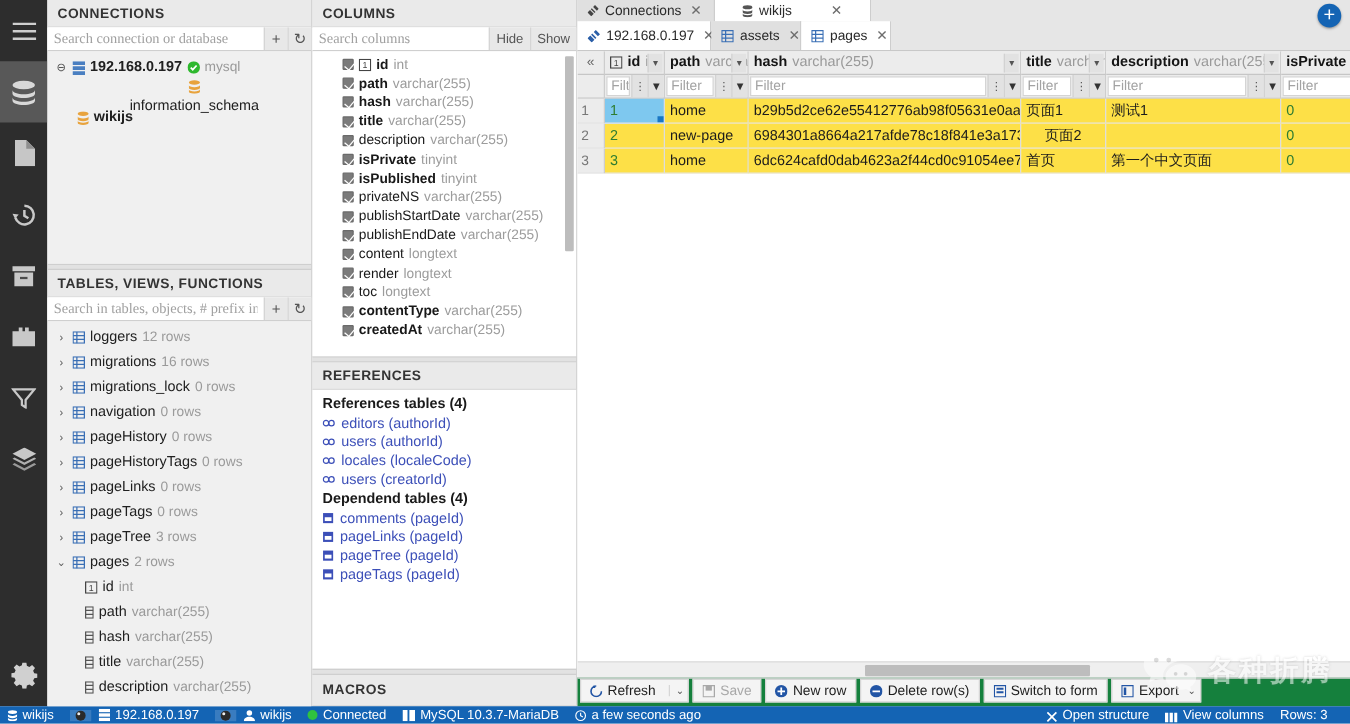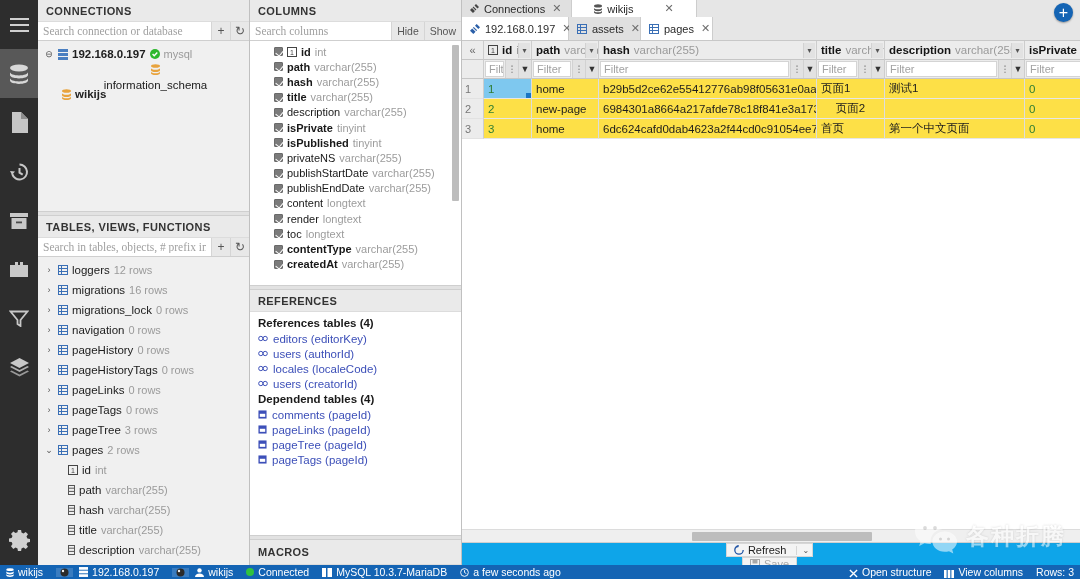--- a/index.html
+++ b/index.html
@@ -152,22 +152,22 @@
   .cell-sel { background:#7ec8ef !important; position:relative; }
   .cell-sel:after {
     content:""; position:absolute; right:0px; bottom:0px; width:5px; height:5px; background:#1976c4;
   }
   .gridfill { flex:1; background:#fff; }
   .hscroll { height:13px; background:#efefef; border-top:1px solid #dcdcdc; position:relative; }
   .hscroll .thumb { position:absolute; left:230px; top:2px; height:9px; width:180px; background:#bdbdbd; border-radius:1px; }
 
   
   .toolbar {
-    height:23px; background:#0ea5e9; border-top:1px solid #cfcfcf;
-    display:flex; align-items:center; gap:0; padding:0 2px;flex-direction:column;
+    height:23px; background:#15803d; border-top:1px solid #cfcfcf;
+    display:flex; gap:0; padding:0 2px;
   }
   .tbtn {
     display:flex; align-items:center; gap:4px; height:19px; padding:0 7px;
     border:1px solid #d6d6d6; background:#f4f4f4; font-size:11px; color:#1d1d1d;
     margin-right:3px; cursor:pointer; white-space:nowrap;
   }
   .tbtn.disabled { color:#a8a8a8; }
   .tbtn.split-r { padding-right:3px; }
   .tbtn .cv { font-size:8px; color:#555; margin-left:3px; }
   .tbtn .bi { color:#1b4fa8; display:inline-flex; }
@@ -595,21 +595,21 @@
           <div class="refhdr">References tables (4)</div>
           <div class="refrow">
             <span class="ico">
               <svg width="10" height="7" viewBox="0 0 12 8">
                 <g fill="none" stroke="#3c4fb8" stroke-width="1.2">
                   <circle cx="3.4" cy="4" r="2.6"></circle>
                   <circle cx="8.6" cy="4" r="2.6"></circle>
                 </g>
               </svg>
             </span>
-            <span>editors (editorKey)</span>
+            <span>editors (authorId)</span>
           </div>
           <div class="refrow">
             <span class="ico">
               <svg width="10" height="7" viewBox="0 0 12 8">
                 <g fill="none" stroke="#3c4fb8" stroke-width="1.2">
                   <circle cx="3.4" cy="4" r="2.6"></circle>
                   <circle cx="8.6" cy="4" r="2.6"></circle>
                 </g>
               </svg>
             </span>
@@ -1041,21 +1041,21 @@
     <div class="st click">
       <span class="ico">
           <svg width="10" height="8" viewBox="0 0 10 8">
             <rect width="2.6" height="8" fill="#fff"></rect>
             <rect x="3.7" width="2.6" height="8" fill="#fff"></rect>
             <rect x="7.4" width="2.6" height="8" fill="#fff"></rect>
           </svg>
         </span>
       <span>View columns</span>
     </div>
-    <div class="st" style="margin-right:0;padding-right:0;">
+    <div class="st" style="margin-right:12px;padding-right:0;">
       <span>Rows: 3</span>
     </div>
   </div>
 
   <div class="wm">
     <span class="ico">
       <svg width="44" height="38" viewBox="0 0 44 38">
         <path fill="#ffffff" d="M16 2C7.7 2 1 7.6 1 14.5c0 3.9 2.2 7.4 5.6 9.7L5.2 29l5.3-2.8c1.7.5 3.6.8 5.5.8h1c-.3-1-.5-2-.5-3.1 0-6.7 6.6-12.1 14.7-12.1h.9C30.8 6.6 24.1 2 16 2z"></path>
         <circle cx="11" cy="11" r="1.9" fill="#bfbfbf"></circle>
         <circle cx="21" cy="11" r="1.9" fill="#bfbfbf"></circle>

